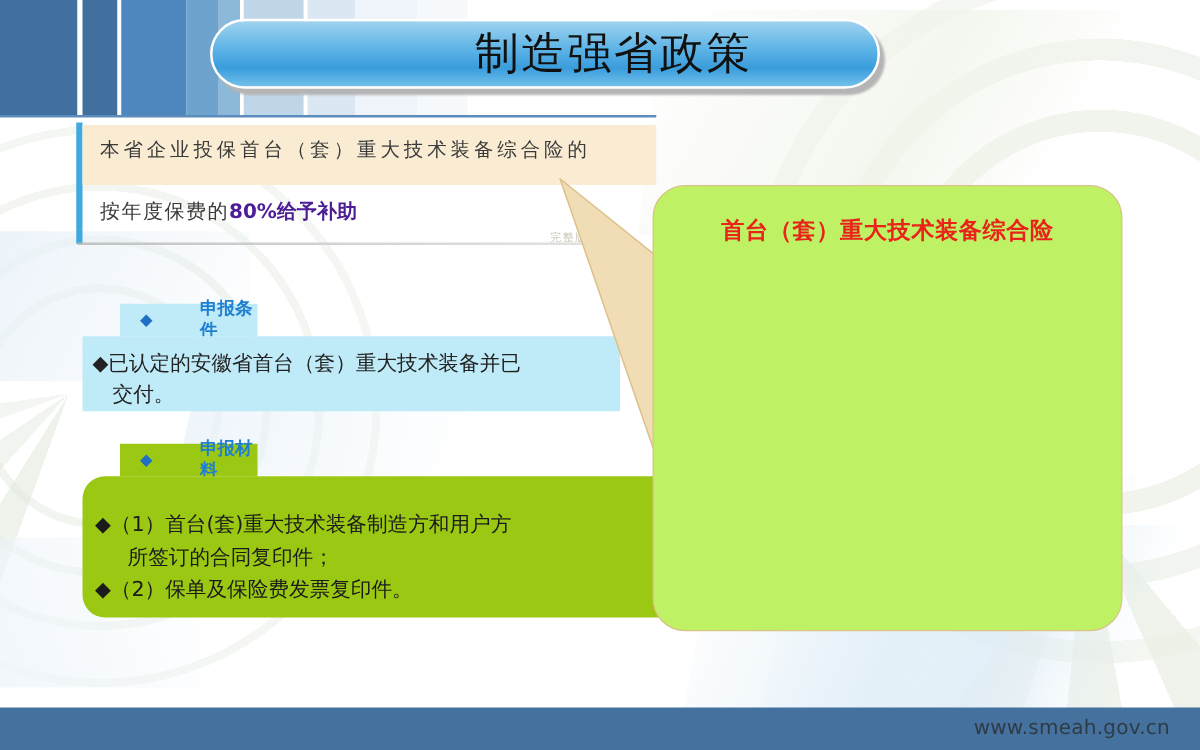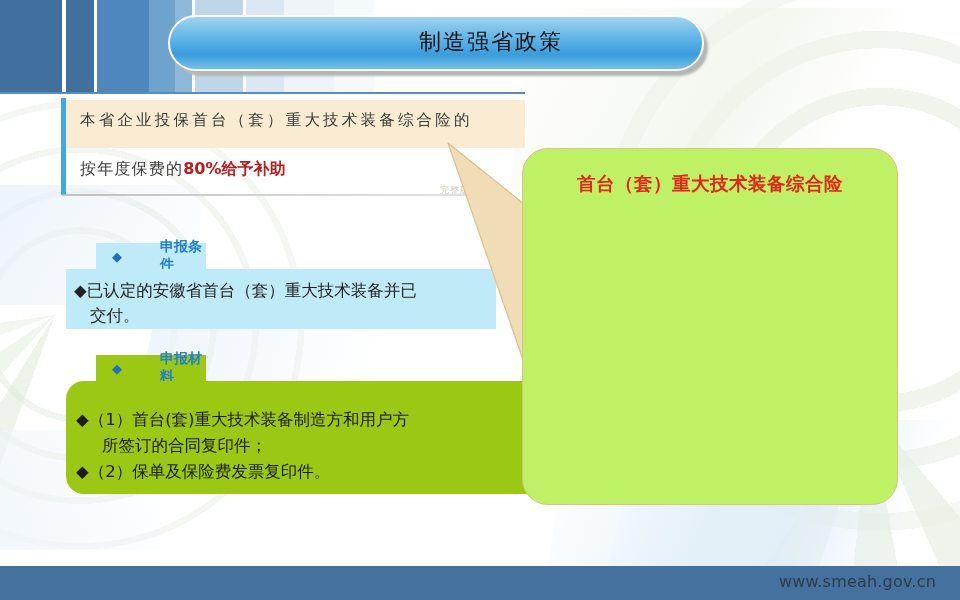--- a/index.html
+++ b/index.html
@@ -96,40 +96,40 @@
     background:#b5b5b5;filter:blur(1px);
   }
   .title-pill{
     position:absolute;left:168px;top:15px;width:536px;height:56px;border-radius:28px;
     background:linear-gradient(180deg,#9fd3ef 0%,#5eb4e6 42%,#3a9ddc 72%,#72c0ea 100%);
     border:2px solid #ffffff;
     box-sizing:border-box;
     display:flex;align-items:center;justify-content:center;
   }
   .title-text{
-    font-size:22px;color:#111;letter-spacing:2px;
+    font-size:35px;color:#111;letter-spacing:2px;
     font-family:"DejaVu Sans","Liberation Sans",sans-serif;
     padding-left:110px;padding-bottom:2px;white-space:nowrap;
   }
 
   
   .accent-v{position:absolute;left:61px;top:98px;width:5px;height:97px;background:#3fa9e0;}
   .beige-box{
     position:absolute;left:66px;top:100px;width:459px;height:48px;
     background:#f9ecd2;
   }
   .beige-text{
     position:absolute;left:80px;top:110px;width:430px;
     font-size:15.5px;color:#3a3a3a;letter-spacing:3.2px;white-space:nowrap;
   }
   .pct-line{
     position:absolute;left:80px;top:159px;
     font-size:16px;color:#3a3a3a;letter-spacing:1.2px;white-space:nowrap;
   }
-  .pct-line .hl{color:#b91c1c;font-weight:bold;letter-spacing:0;}
+  .pct-line .hl{color:#4c1d95;font-weight:bold;letter-spacing:0;}
   .hr-dotted{
     position:absolute;left:62px;top:194px;width:412px;height:2px;
     background:linear-gradient(90deg,#b9b9b9,#cfcfcf 60%,#dcdcdc 100%);
     opacity:.85;
   }
   .ghost-text{
     position:absolute;left:440px;top:184px;font-size:9px;color:#cfc9bd;letter-spacing:1px;
   }
 
   

